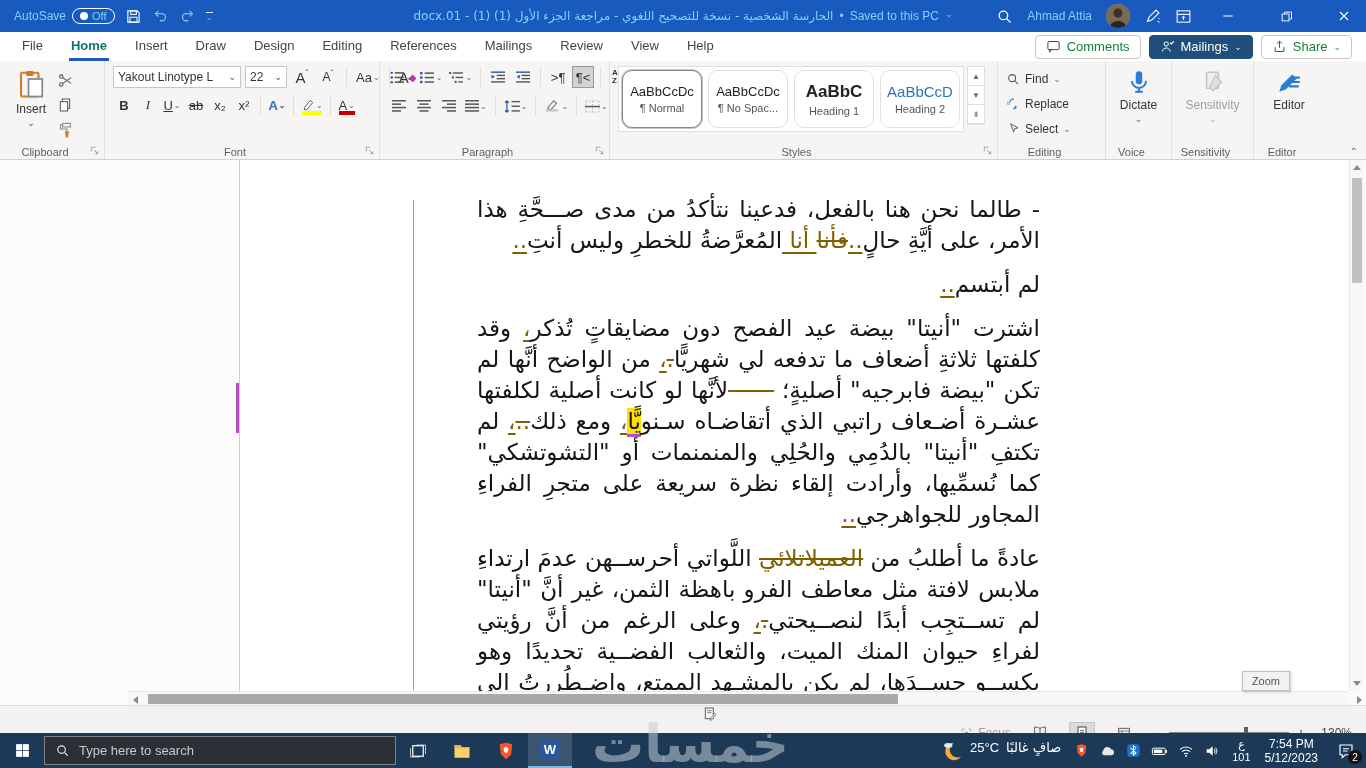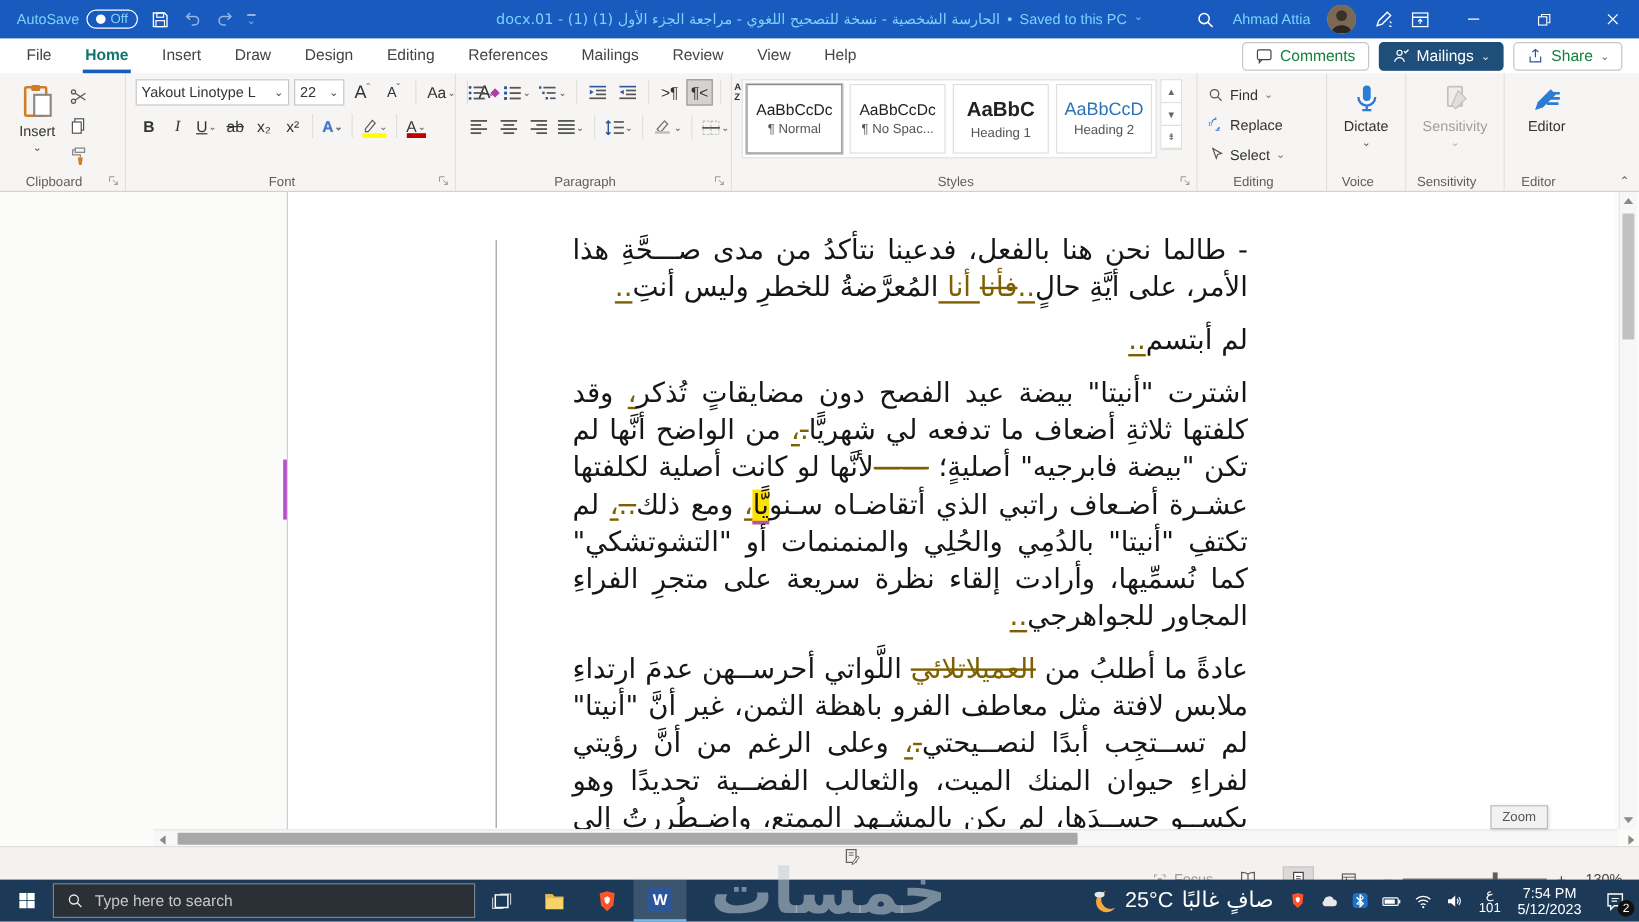--- a/index.html
+++ b/index.html
@@ -51,21 +51,21 @@
   .fg { color:#444; }
   .combo { display:flex; align-items:center; justify-content:space-between; height:22px;
     border:1px solid #c8c6c4; background:#fff; font-size:12px; padding:0 4px; color:#333; }
   .fbtn { min-width:22px; height:22px; display:inline-flex; align-items:center; justify-content:center;
     font-size:13px; color:#333; padding:0 2px; }
   .fbtn .cdn { font-size:8px; color:#666; margin-left:1px; }
   .sep { width:1px; height:20px; background:#e1dfdd; margin:0 3px; align-self:center; }
   .colorbar { position:relative; }
   .colorbar::after { content:""; position:absolute; left:3px; right:3px; bottom:1px; height:4px; background:var(--bar); }
   .toggled { background:#d5d3d1; border:1px solid #9a9896; }
-  .stylecard { width:80px; height:58px; background:#fff; border:1px solid #e1dfdd; border-radius:0;
+  .stylecard { width:80px; height:58px; background:#fff; border:1px solid #e1dfdd; border-radius:10px;
     display:flex; flex-direction:column; align-items:center; justify-content:center; gap:3px; }
   .stylecard.selected { border:1px solid #8a8886; box-shadow:0 0 0 1px #c8c6c4; }
   .stylecard .prev { font-size:13px; color:#222; white-space:nowrap; }
   .stylecard .prev.h1 { font-weight:bold; font-size:17px; }
   .stylecard .prev.h2 { color:#2e74b5; font-size:15px; }
   .stylecard .sname { font-size:11px; color:#555; white-space:nowrap; }
   .stylesnav { display:flex; flex-direction:column; border:1px solid #e1dfdd; margin-left:3px; }
   .stylesnav div { width:16px; height:19px; display:flex; align-items:center; justify-content:center;
     font-size:8px; color:#666; border-bottom:1px solid #e1dfdd; background:#fff; }
   .edrow { display:flex; align-items:center; gap:5px; font-size:12px; color:#333; height:20px; }
@@ -121,21 +121,21 @@
   #watermark { position:absolute; left:592px; bottom:-6px; z-index:40; font-size:52px; font-weight:bold;
     color:rgba(195,204,214,.55); pointer-events:none; font-family:"DejaVu Sans", sans-serif; }
 
   
   #taskbar { position:absolute; bottom:0; left:0; right:0; height:35px; background:#1c3a57;
     display:flex; align-items:center; color:#fff; z-index:35; }
   .tkbtn { width:44px; height:35px; display:flex; align-items:center; justify-content:center; }
   .tkbtn.active { background:rgba(255,255,255,.14); border-bottom:2px solid #76b9ed; }
   #tksearch { width:352px; height:29px; background:#2b2f36; border:1px solid #7d828a;
     display:flex; align-items:center; gap:9px; padding:0 10px; color:#c9c9c9; font-size:13px; }
-  .weather { margin-left:auto; display:flex; gap:7px; font-size:18px; padding-right:6px; }
+  .weather { margin-left:auto; display:flex; gap:7px; font-size:13px; padding-right:6px; }
   .tray { display:flex; align-items:center; gap:9px; padding:0 6px; }
   .trayico { width:17px; height:17px; display:flex; align-items:center; justify-content:center; }
   .lang { text-align:center; font-size:11px; line-height:12px; padding:0 6px; }
   .clock { text-align:center; font-size:12px; line-height:14px; padding:0 8px; }
   .notif { position:relative; width:40px; height:35px; display:flex; align-items:center; justify-content:center; }
   .badge { position:absolute; right:4px; bottom:4px; width:14px; height:14px; border-radius:50%;
     background:#111; color:#fff; font-size:10px; display:flex; align-items:center; justify-content:center; }
   .wordicon { width:20px; height:20px; background:#2b579a; color:#fff; font-weight:bold; font-size:13px;
     display:flex; align-items:center; justify-content:center; border-radius:2px; }
   svg { display:block; }

